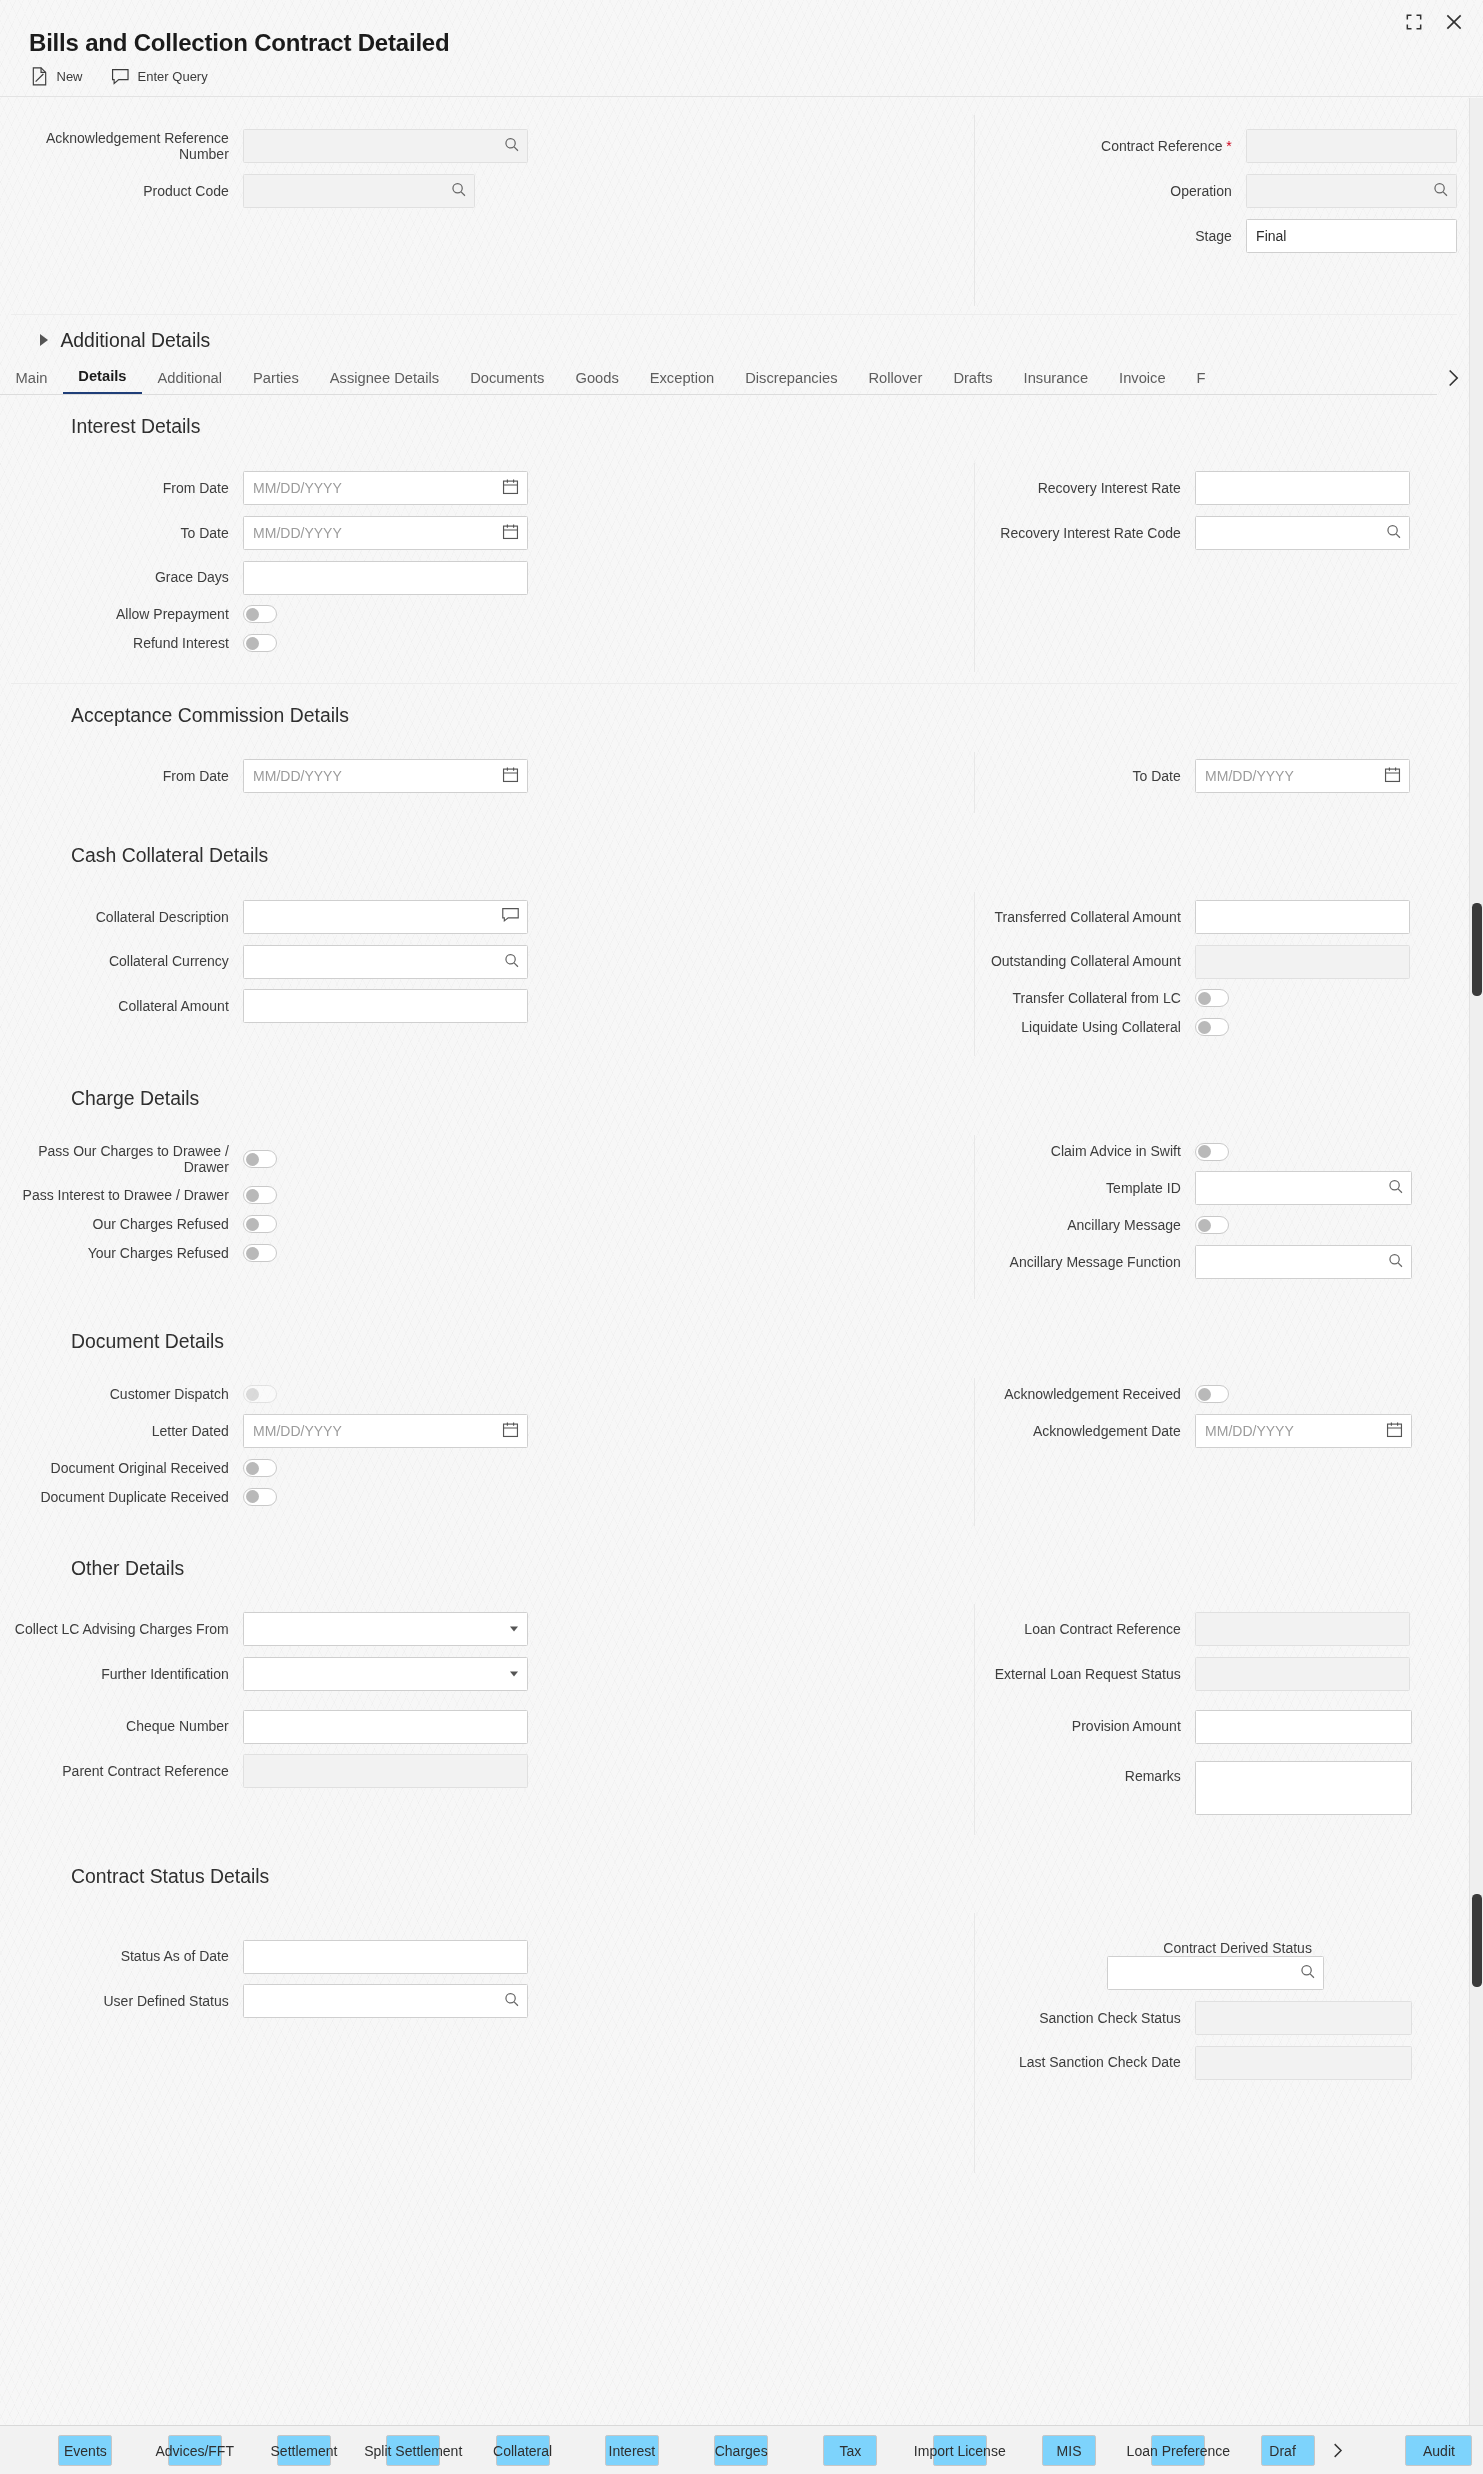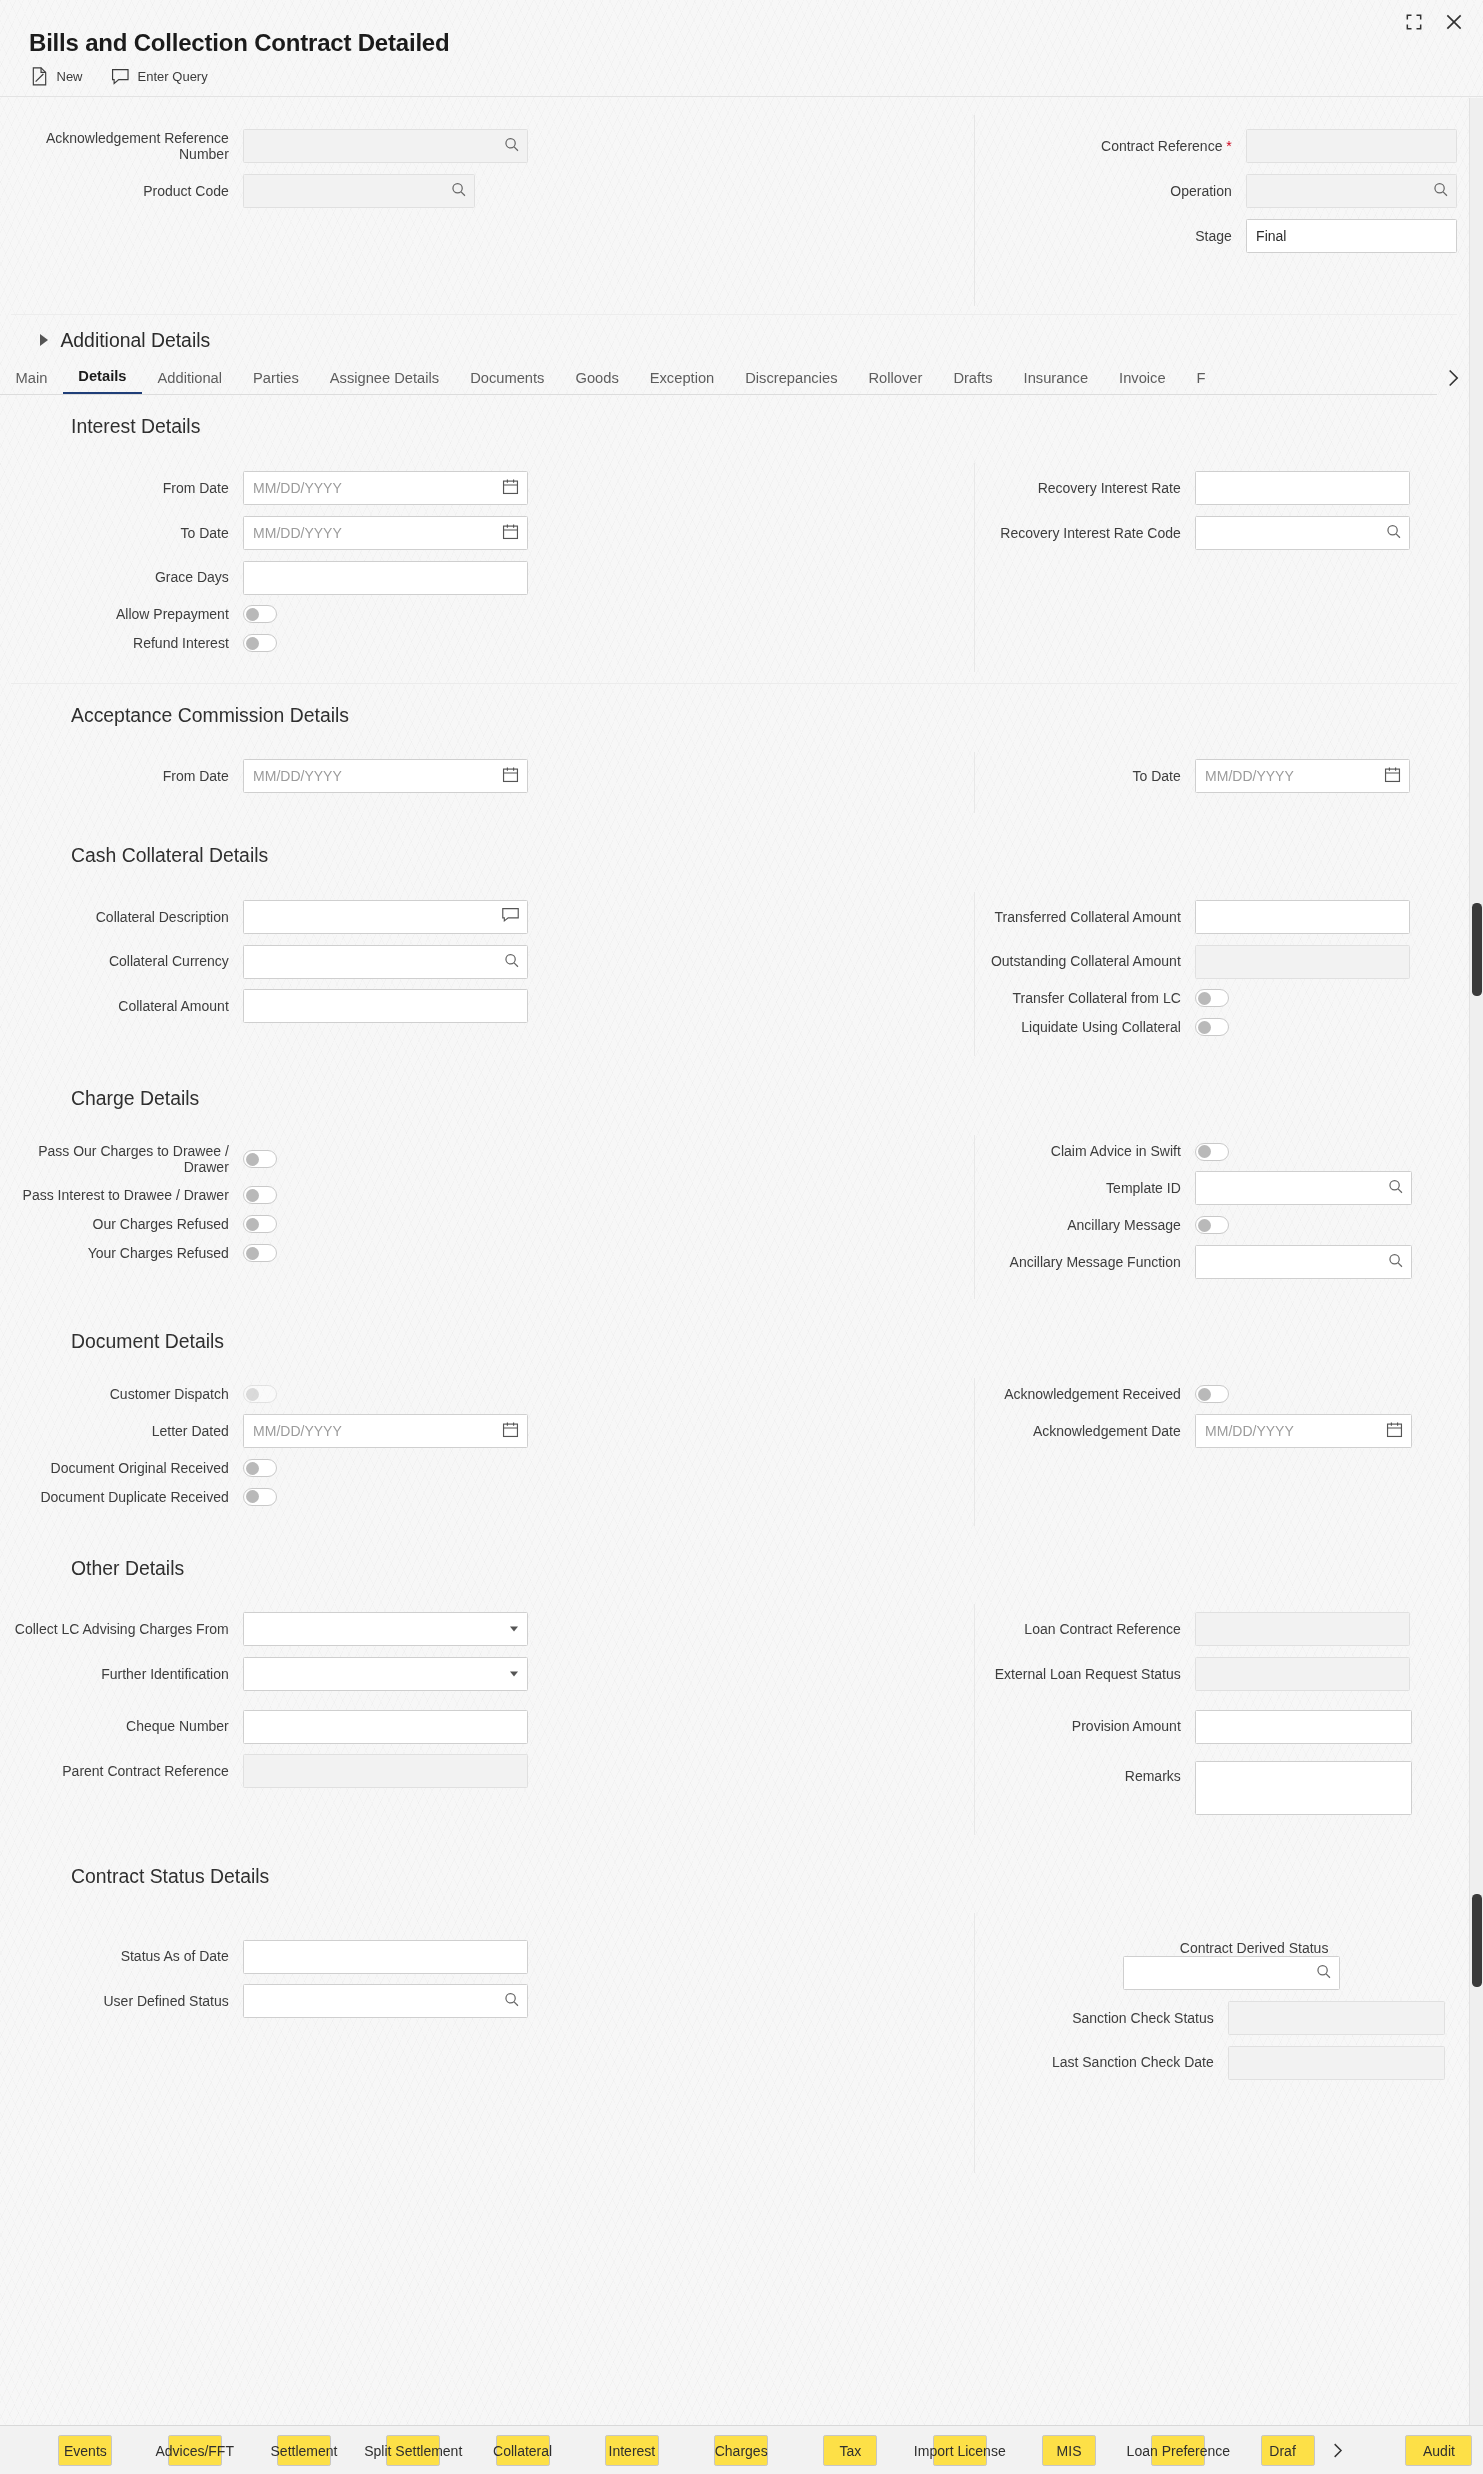--- a/index.html
+++ b/index.html
@@ -227,21 +227,21 @@
     display: flex;
     align-items: center;
     padding: 0 12.4px;
     gap: 9.3px;
   }
   .btn {
     height: 31px;
     min-width: 54px;
     padding: 0 12.4px;
     border: 0.8px solid #c6c6c6;
-    background: #fde047;
+    background: #7dd3fc;
     border-radius: 2.3px;
     font-size: 14px;
     color: #2f2f2f;
     display: flex; align-items: center; justify-content: center;
     cursor: pointer;
     white-space: nowrap;
     margin-left: 46px;
   }
   .btn.clipped { width: 45px; overflow: hidden; padding: 0 7.7px; justify-content: flex-start; }
   .bottom-next {
@@ -709,21 +709,21 @@
           <div class="inp" style="width:217px;"></div>
         </div>
         <div class="field" style="align-items:flex-start; margin-top:17px;">
           <div class="flabel" style="width:221px; padding-top:7.7px;">Remarks</div>
           <div class="inp" style="width:217px; height:54px; align-items:flex-start; padding-top:6.2px;"></div>
         </div>
       </div>
     </div>
 
     <div class="sec-title">Contract Status Details</div>
-    <div class="block" style="padding-bottom:93px;gap:33px;">
+    <div class="block" style="padding-bottom:93px;">
       <div class="splitter"></div>
       <div class="col-l">
         <div class="field" style="margin-top:18.6px;">
           <div class="flabel" style="width:232px;">Status As of Date</div>
           <div class="inp" style="width:285px;"></div>
         </div>
         <div class="field">
           <div class="flabel" style="width:232px;">User Defined Status</div>
           <div class="inp" style="width:285px;">
             <span class="ricon">

